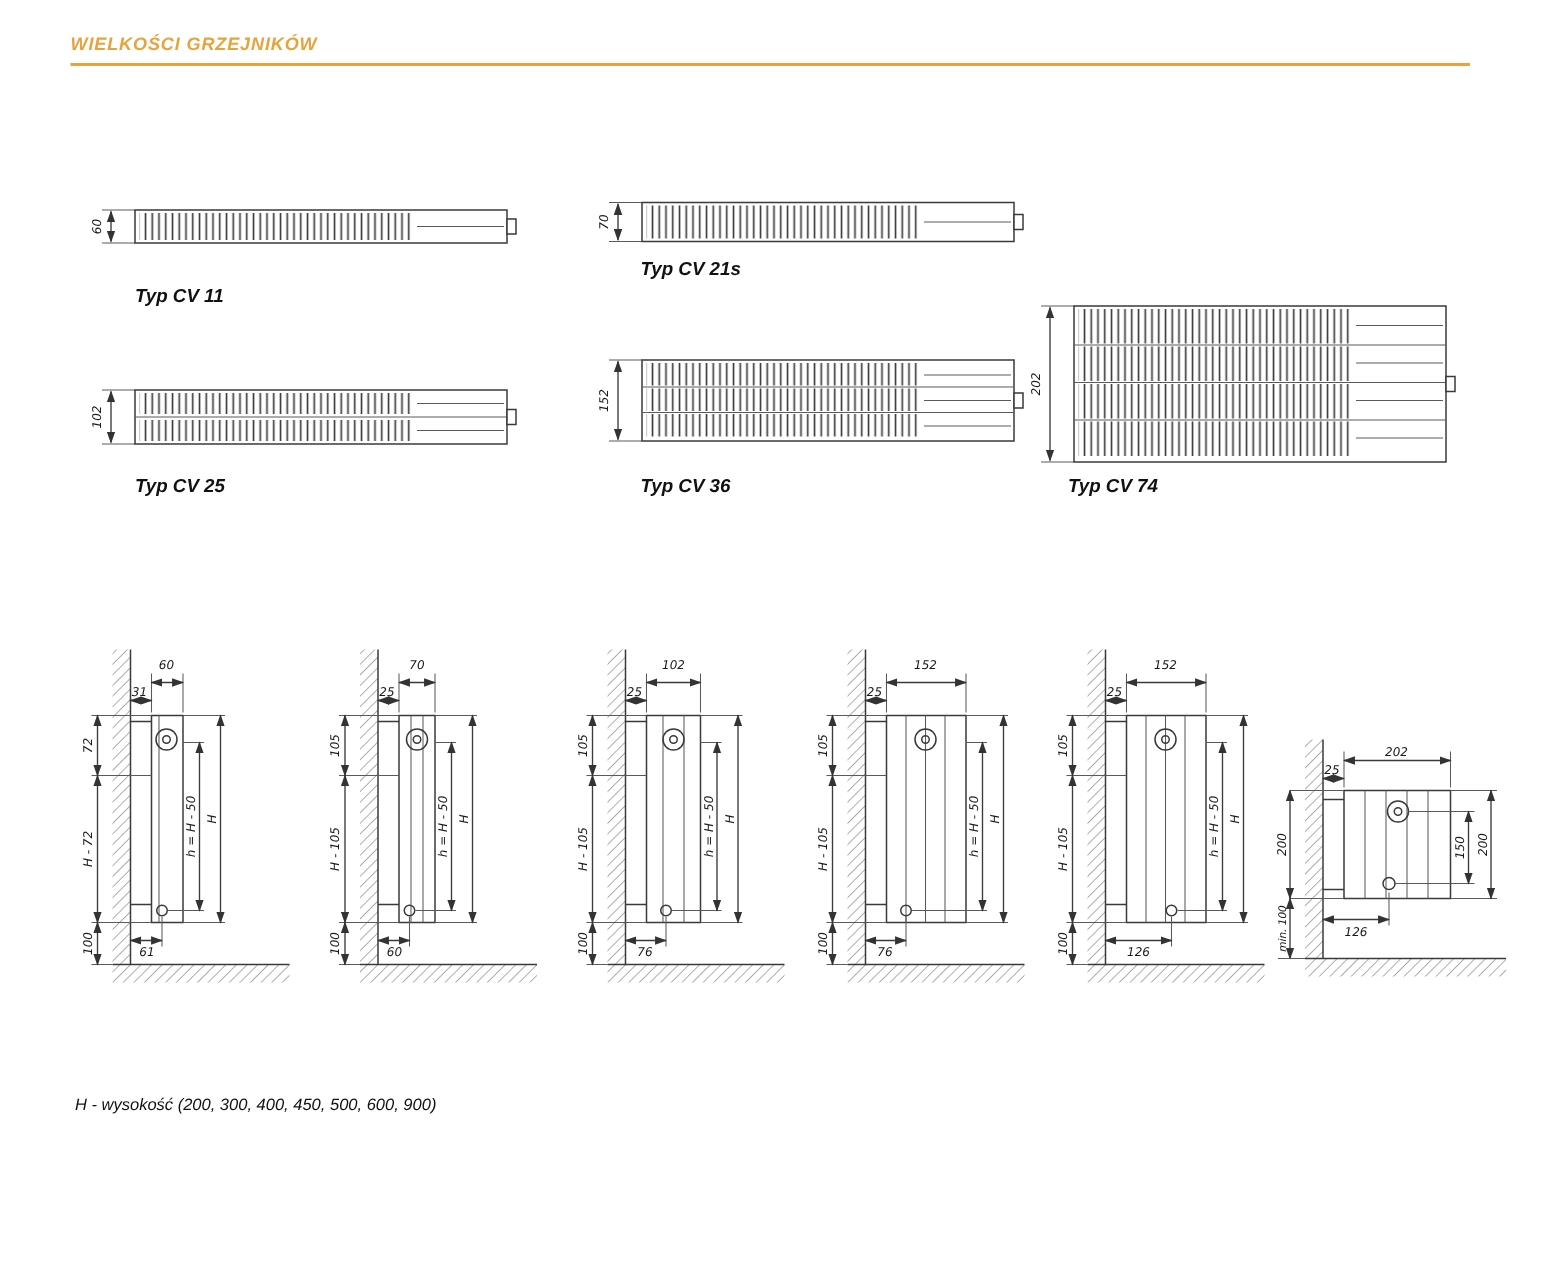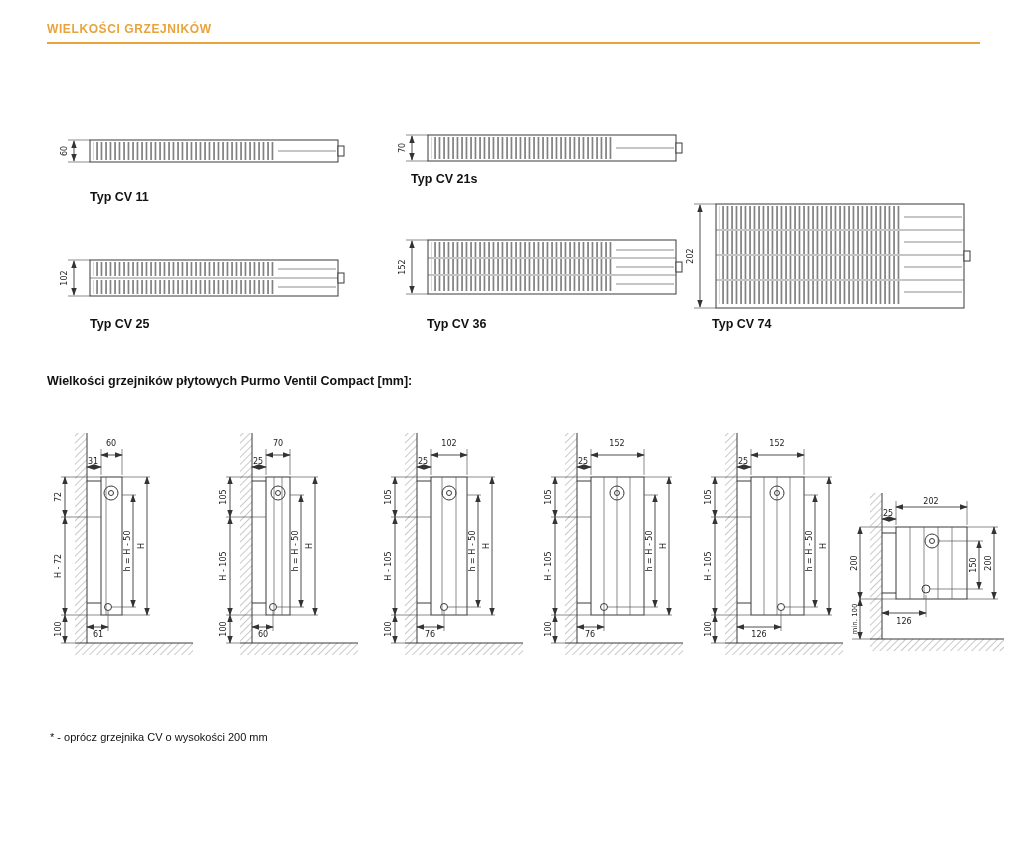--- a/index.html
+++ b/index.html
@@ -1,17 +1,17 @@
 <!DOCTYPE html>
 <html><head>
 <meta charset="utf-8">
 <style>
   * { margin:0; padding:0; box-sizing:border-box; }
   html,body { background:#ffffff; font-family:"Liberation Sans", sans-serif; }
-  #page { position:relative; width:1027px; height:850px; background:#ffffff; overflow:hidden; }
+  #page { position:relative; width:1027px; height:850px; background:#ffffff; overflow:hidden;font-style:italic; }
   .abs { position:absolute; }
   .hdr-title { position:absolute; left:47px; top:22px; font-size:12px; font-weight:bold;
                color:#E8A33D; letter-spacing:0.6px; }
   .hdr-rule  { position:absolute; left:47px; top:42px; width:933px; height:2px; background:#E8A33D; }
   .tv-label { position:absolute; font-size:12.5px; font-weight:bold; color:#111; }
   .section-title { position:absolute; left:47px; top:374px; font-size:12.5px; font-weight:bold; color:#111; }
   .legend { position:absolute; left:50px; top:728px; font-size:11px; color:#111; line-height:19px; }
   svg { display:block; }
   svg text { font-family:"DejaVu Sans", sans-serif; font-size:9px; fill:#1a1a1a; }
   svg text.t8 { font-size:8px; }
@@ -70,21 +70,21 @@
         <text class="t8" x="7" y="22" transform="rotate(-90 7 22)" text-anchor="middle">70</text>
       </g>
       <g>
         <rect class="bd" x="30" y="9" width="248" height="26"></rect>
         <rect x="33" y="11" width="183" height="22" fill="url(#fins)"></rect>
         <line class="tn" x1="218" y1="22" x2="276" y2="22"></line>
         <rect class="bd" x="278" y="17" width="6" height="10"></rect>
       </g>
     </svg>
   </div>
-  <div class="tv-label" style="left:411px;top:172px">Typ CV 21s</div>
+  <div class="tv-label" style="left:427px;top:172px">Typ CV 21s</div>
 
   <div class="abs" style="left:60px;top:252px">
     <svg width="300" height="54" viewBox="0 0 300 54">
       <g>
         <line class="tn" x1="8" y1="8" x2="30" y2="8"></line>
         <line class="tn" x1="8" y1="44" x2="30" y2="44"></line>
         <line class="dm" x1="14" y1="9" x2="14" y2="43" marker-start="url(#arr)" marker-end="url(#arr)"></line>
         <text class="t8" x="7" y="26" transform="rotate(-90 7 26)" text-anchor="middle">102</text>
       </g>
       <g>
@@ -144,21 +144,20 @@
         <line class="tn" x1="218" y1="19" x2="276" y2="19"></line>
         <line class="tn" x1="218" y1="44" x2="276" y2="44"></line>
         <line class="tn" x1="218" y1="69" x2="276" y2="69"></line>
         <line class="tn" x1="218" y1="94" x2="276" y2="94"></line>
         <rect class="bd" x="278" y="53" width="6" height="10"></rect>
       </g>
     </svg>
   </div>
   <div class="tv-label" style="left:712px;top:317px">Typ CV 74</div>
 
-  <div class="section-title">Wielkości grzejników płytowych Purmo Ventil Compact [mm]:</div>
 
   <div class="abs" style="left:53px;top:415px">
     <svg width="158" height="250" viewBox="0 0 158 250">
       <g>
         <rect x="22" y="18" width="12" height="210" fill="url(#hatch)"></rect>
         <line class="ln" x1="34" y1="18" x2="34" y2="228"></line>
       </g>
       <g>
         <rect x="22" y="228" width="118" height="12" fill="url(#hatch)"></rect>
         <line class="ln" x1="22" y1="228" x2="140" y2="228"></line>
@@ -459,16 +458,16 @@
         <line class="dm" x1="150" y1="46" x2="150" y2="118" marker-start="url(#arr)" marker-end="url(#arr)"></line>
         <text class="t8" x="147" y="82" transform="rotate(-90 147 82)" text-anchor="middle">200</text>
         <line class="tn" x1="82" y1="114" x2="82" y2="136"></line>
         <line class="dm" x1="38" y1="132" x2="82" y2="132" marker-start="url(#arr)" marker-end="url(#arr)"></line>
         <text class="t8" x="60" y="143" text-anchor="middle">126</text>
       </g>
     </svg>
   </div>
 
   <div class="legend">
-    <div>* - oprócz grzejnika CV o wysokości 200 mm</div>
+    <div>H - wysokość (200, 300, 400, 450, 500, 600, 900)</div>
   </div>
 
 </div>
 
 </body></html>

